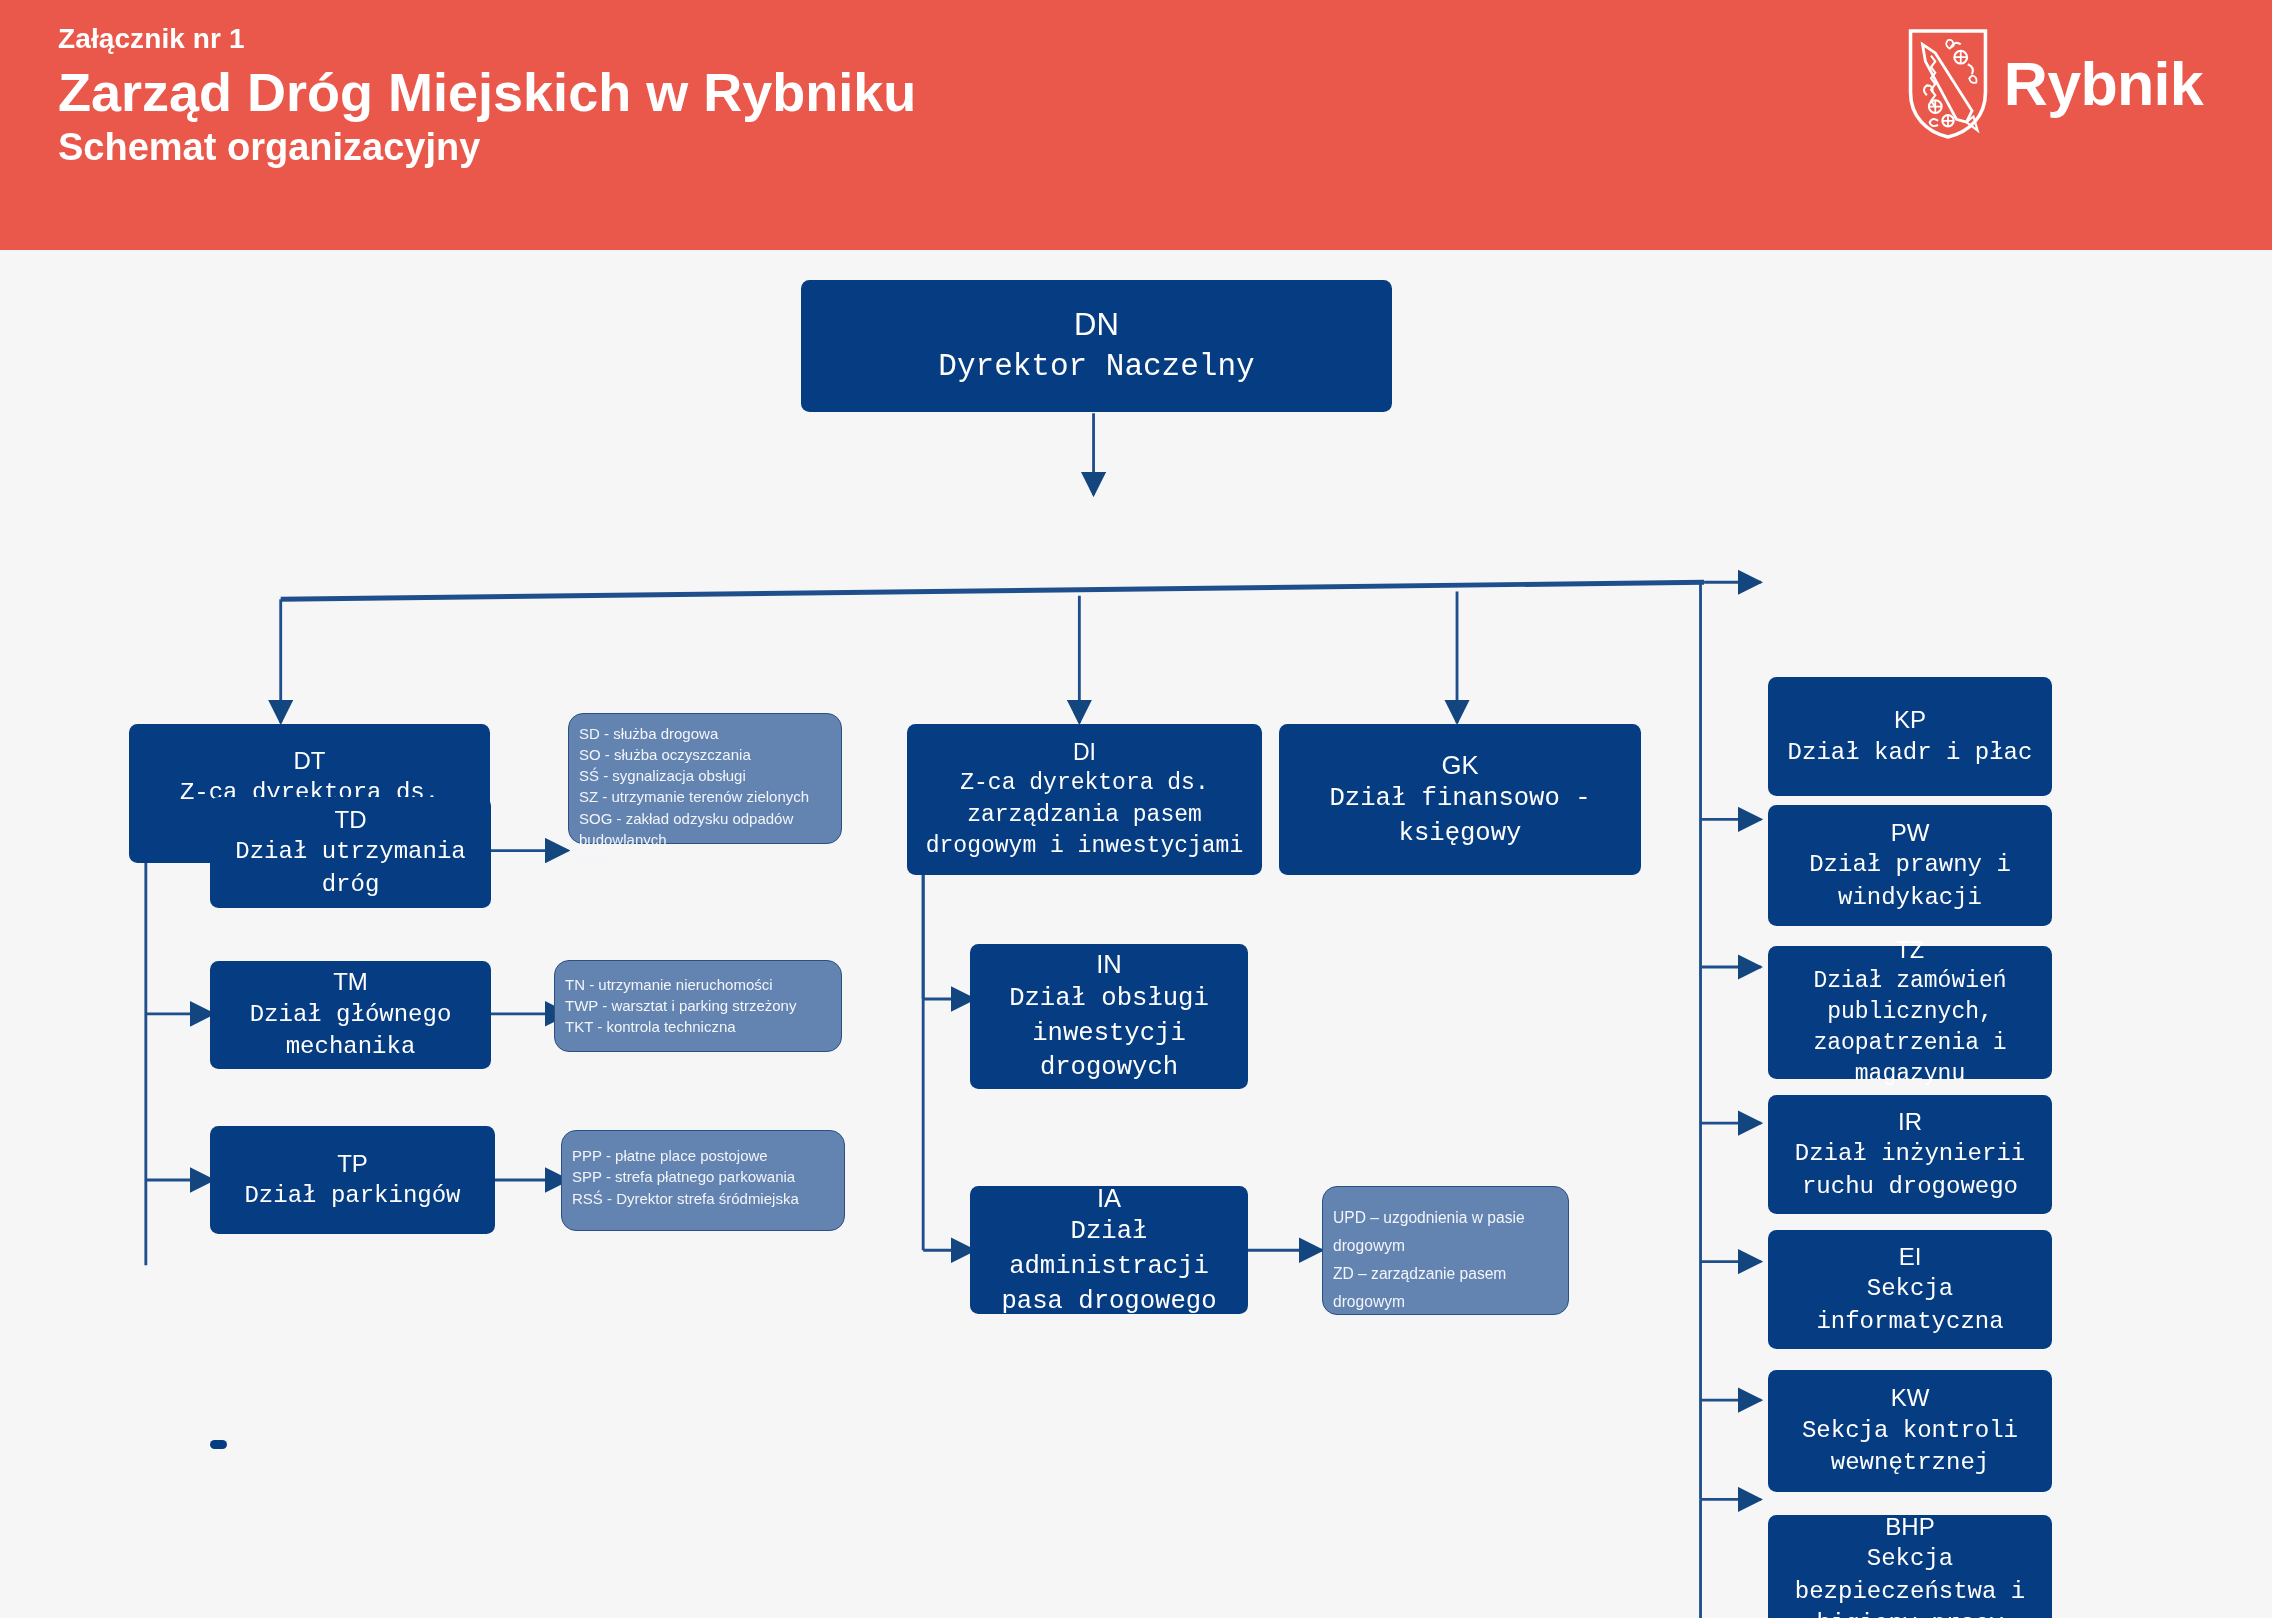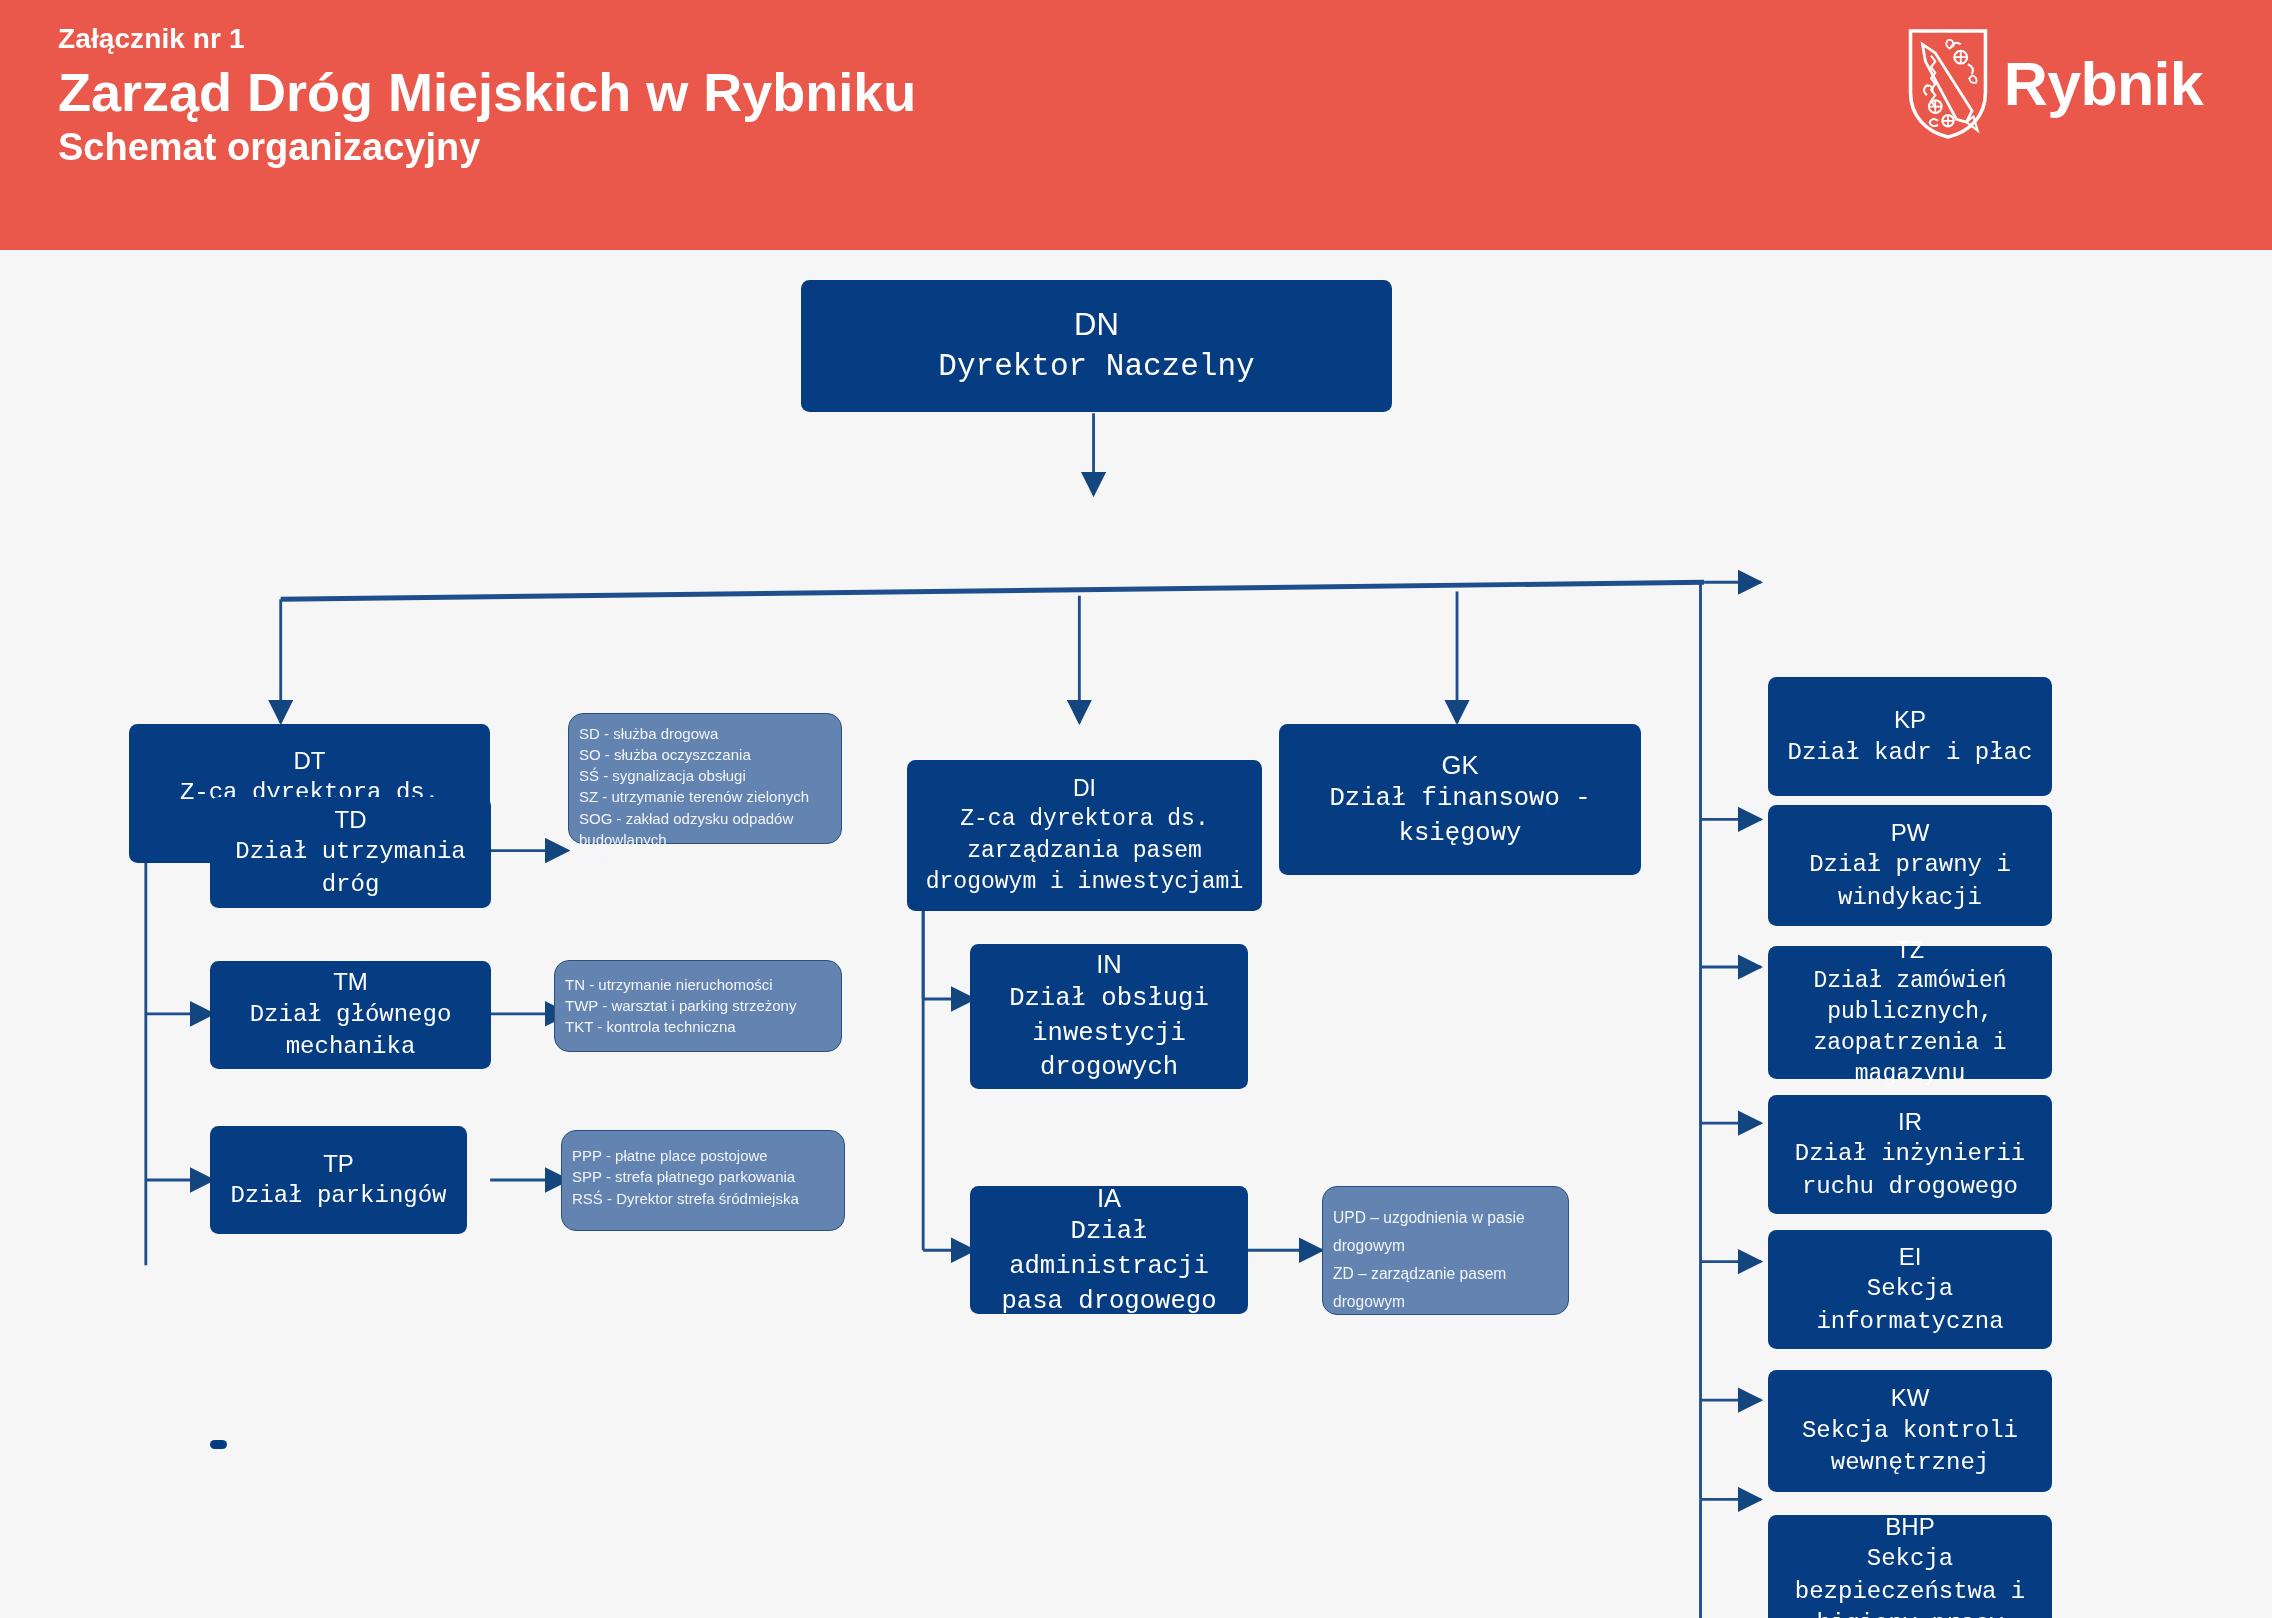--- a/index.html
+++ b/index.html
@@ -159,21 +159,21 @@
   <div class="node" style="left:801px;top:30px;width:591px;height:132px;font-size:31px;">
     <span class="code">DN</span>
     <span class="desc">Dyrektor Naczelny</span>
   </div>
 
   <div class="node" style="left:129px;top:474px;width:361px;height:139px;font-size:24px;">
     <span class="code">DT</span>
     <span class="desc">Z-ca dyrektora ds. technicznych</span>
   </div>
 
-  <div class="node" style="left:907px;top:474px;width:355px;height:151px;font-size:23px;margin-top:36px;">
+  <div class="node" style="left:907px;top:474px;width:355px;height:151px;font-size:23px;">
     <span class="code">DI</span>
     <span class="desc">Z-ca dyrektora ds. zarządzania pasem drogowym i inwestycjami</span>
   </div>
 
   <div class="node" style="left:1279px;top:474px;width:362px;height:151px;font-size:25.6px;">
     <span class="code">GK</span>
     <span class="desc">Dział finansowo - księgowy</span>
   </div>
 
   <div class="node" style="left:210px;top:1190px;width:0;height:0;"></div>
@@ -181,21 +181,21 @@
   <div class="node" style="left:210px;top:547px;width:281px;height:111px;font-size:24px;">
     <span class="code">TD</span>
     <span class="desc">Dział utrzymania dróg</span>
   </div>
 
   <div class="node" style="left:210px;top:711px;width:281px;height:108px;font-size:24px;">
     <span class="code">TM</span>
     <span class="desc">Dział głównego mechanika</span>
   </div>
 
-  <div class="node" style="left:210px;top:876px;width:257px;height:108px;font-size:24px;">
+  <div class="node" style="left:210px;top:876px;width:285px;height:108px;font-size:24px;">
     <span class="code">TP</span>
     <span class="desc">Dział parkingów</span>
   </div>
 
   <div class="node" style="left:970px;top:694px;width:278px;height:145px;font-size:25.6px;">
     <span class="code">IN</span>
     <span class="desc">Dział obsługi inwestycji drogowych</span>
   </div>
 
   <div class="node" style="left:970px;top:936px;width:278px;height:128px;font-size:25.6px;">

